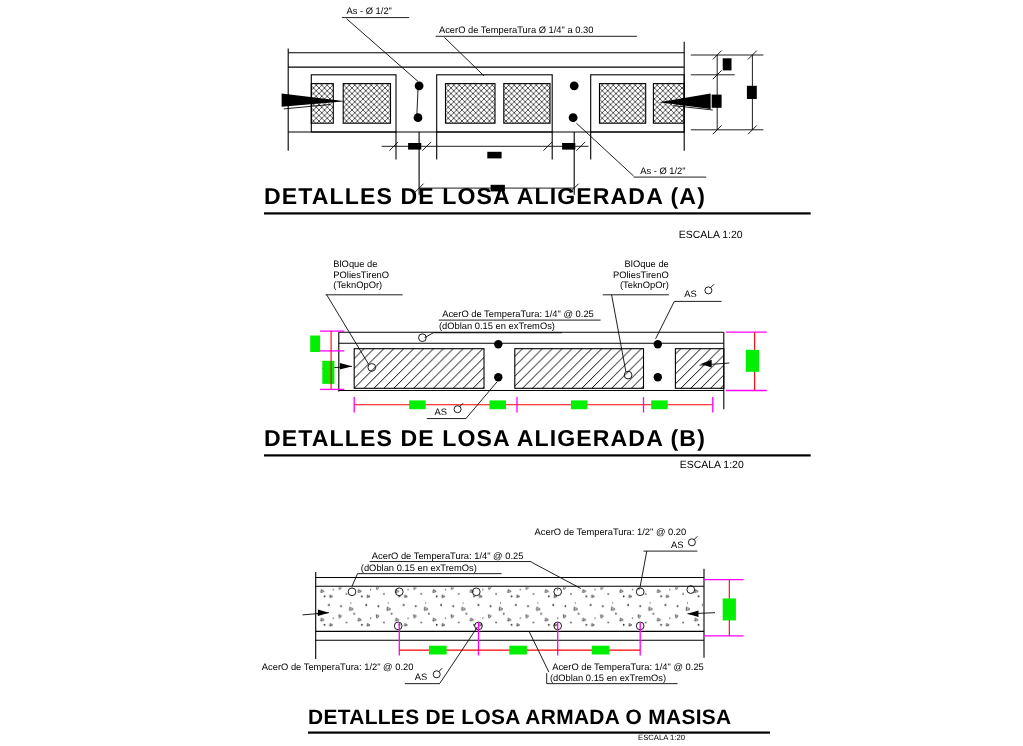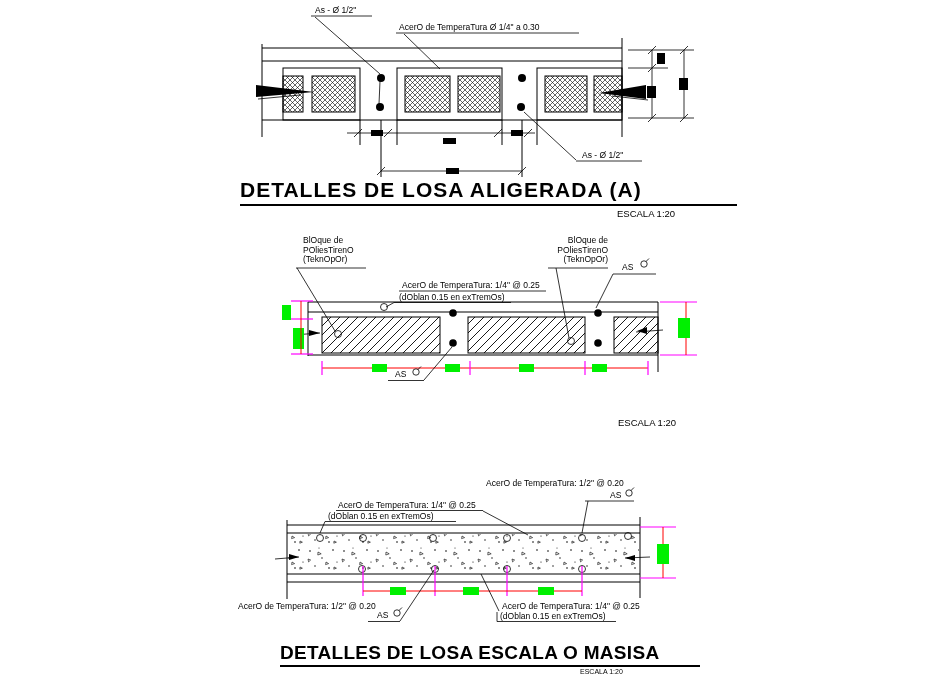--- a/index.html
+++ b/index.html
@@ -308,21 +308,22 @@
     <line class="thin" x1="400" y1="621" x2="434" y2="570"></line>
 
     <text x="502" y="609">AcerO de TemperaTura: 1/4" @ 0.25</text>
     <text x="500" y="619">(dOblan 0.15 en exTremOs)</text>
     <line class="thin" x1="497" y1="621.5" x2="616" y2="621.5"></line>
     <line class="thin" x1="497" y1="612" x2="497" y2="621.5"></line>
     <line class="thin" x1="499" y1="611" x2="481" y2="574"></line>
   </g>
 </svg>
 
-<div class="title titleAB" style="top:178px;">DETALLES DE LOSA ALIGERADA (A)</div>
+<div class="title titleAB" style="top:167px;">DETALLES DE LOSA ALIGERADA (A)</div>
 <div class="escala" style="left:617px;top:208px;">ESCALA 1:20</div>
 
+<div class="title titleAB" style="top:387px;">DETALLES DE LOSA ALIGERADA (B)</div>
 <div class="escala" style="left:618px;top:417px;">ESCALA 1:20</div>
 
-<div class="title titleC" style="top:642px;">DETALLES DE LOSA ESCALA O MASISA</div>
+<div class="title titleC" style="top:642px;">DETALLES DE LOSA ARMADA O MASISA</div>
 <div class="escala" style="left:580px;top:668px;font-size:7px;">ESCALA 1:20</div>
 
 </div>
 
 </body></html>

